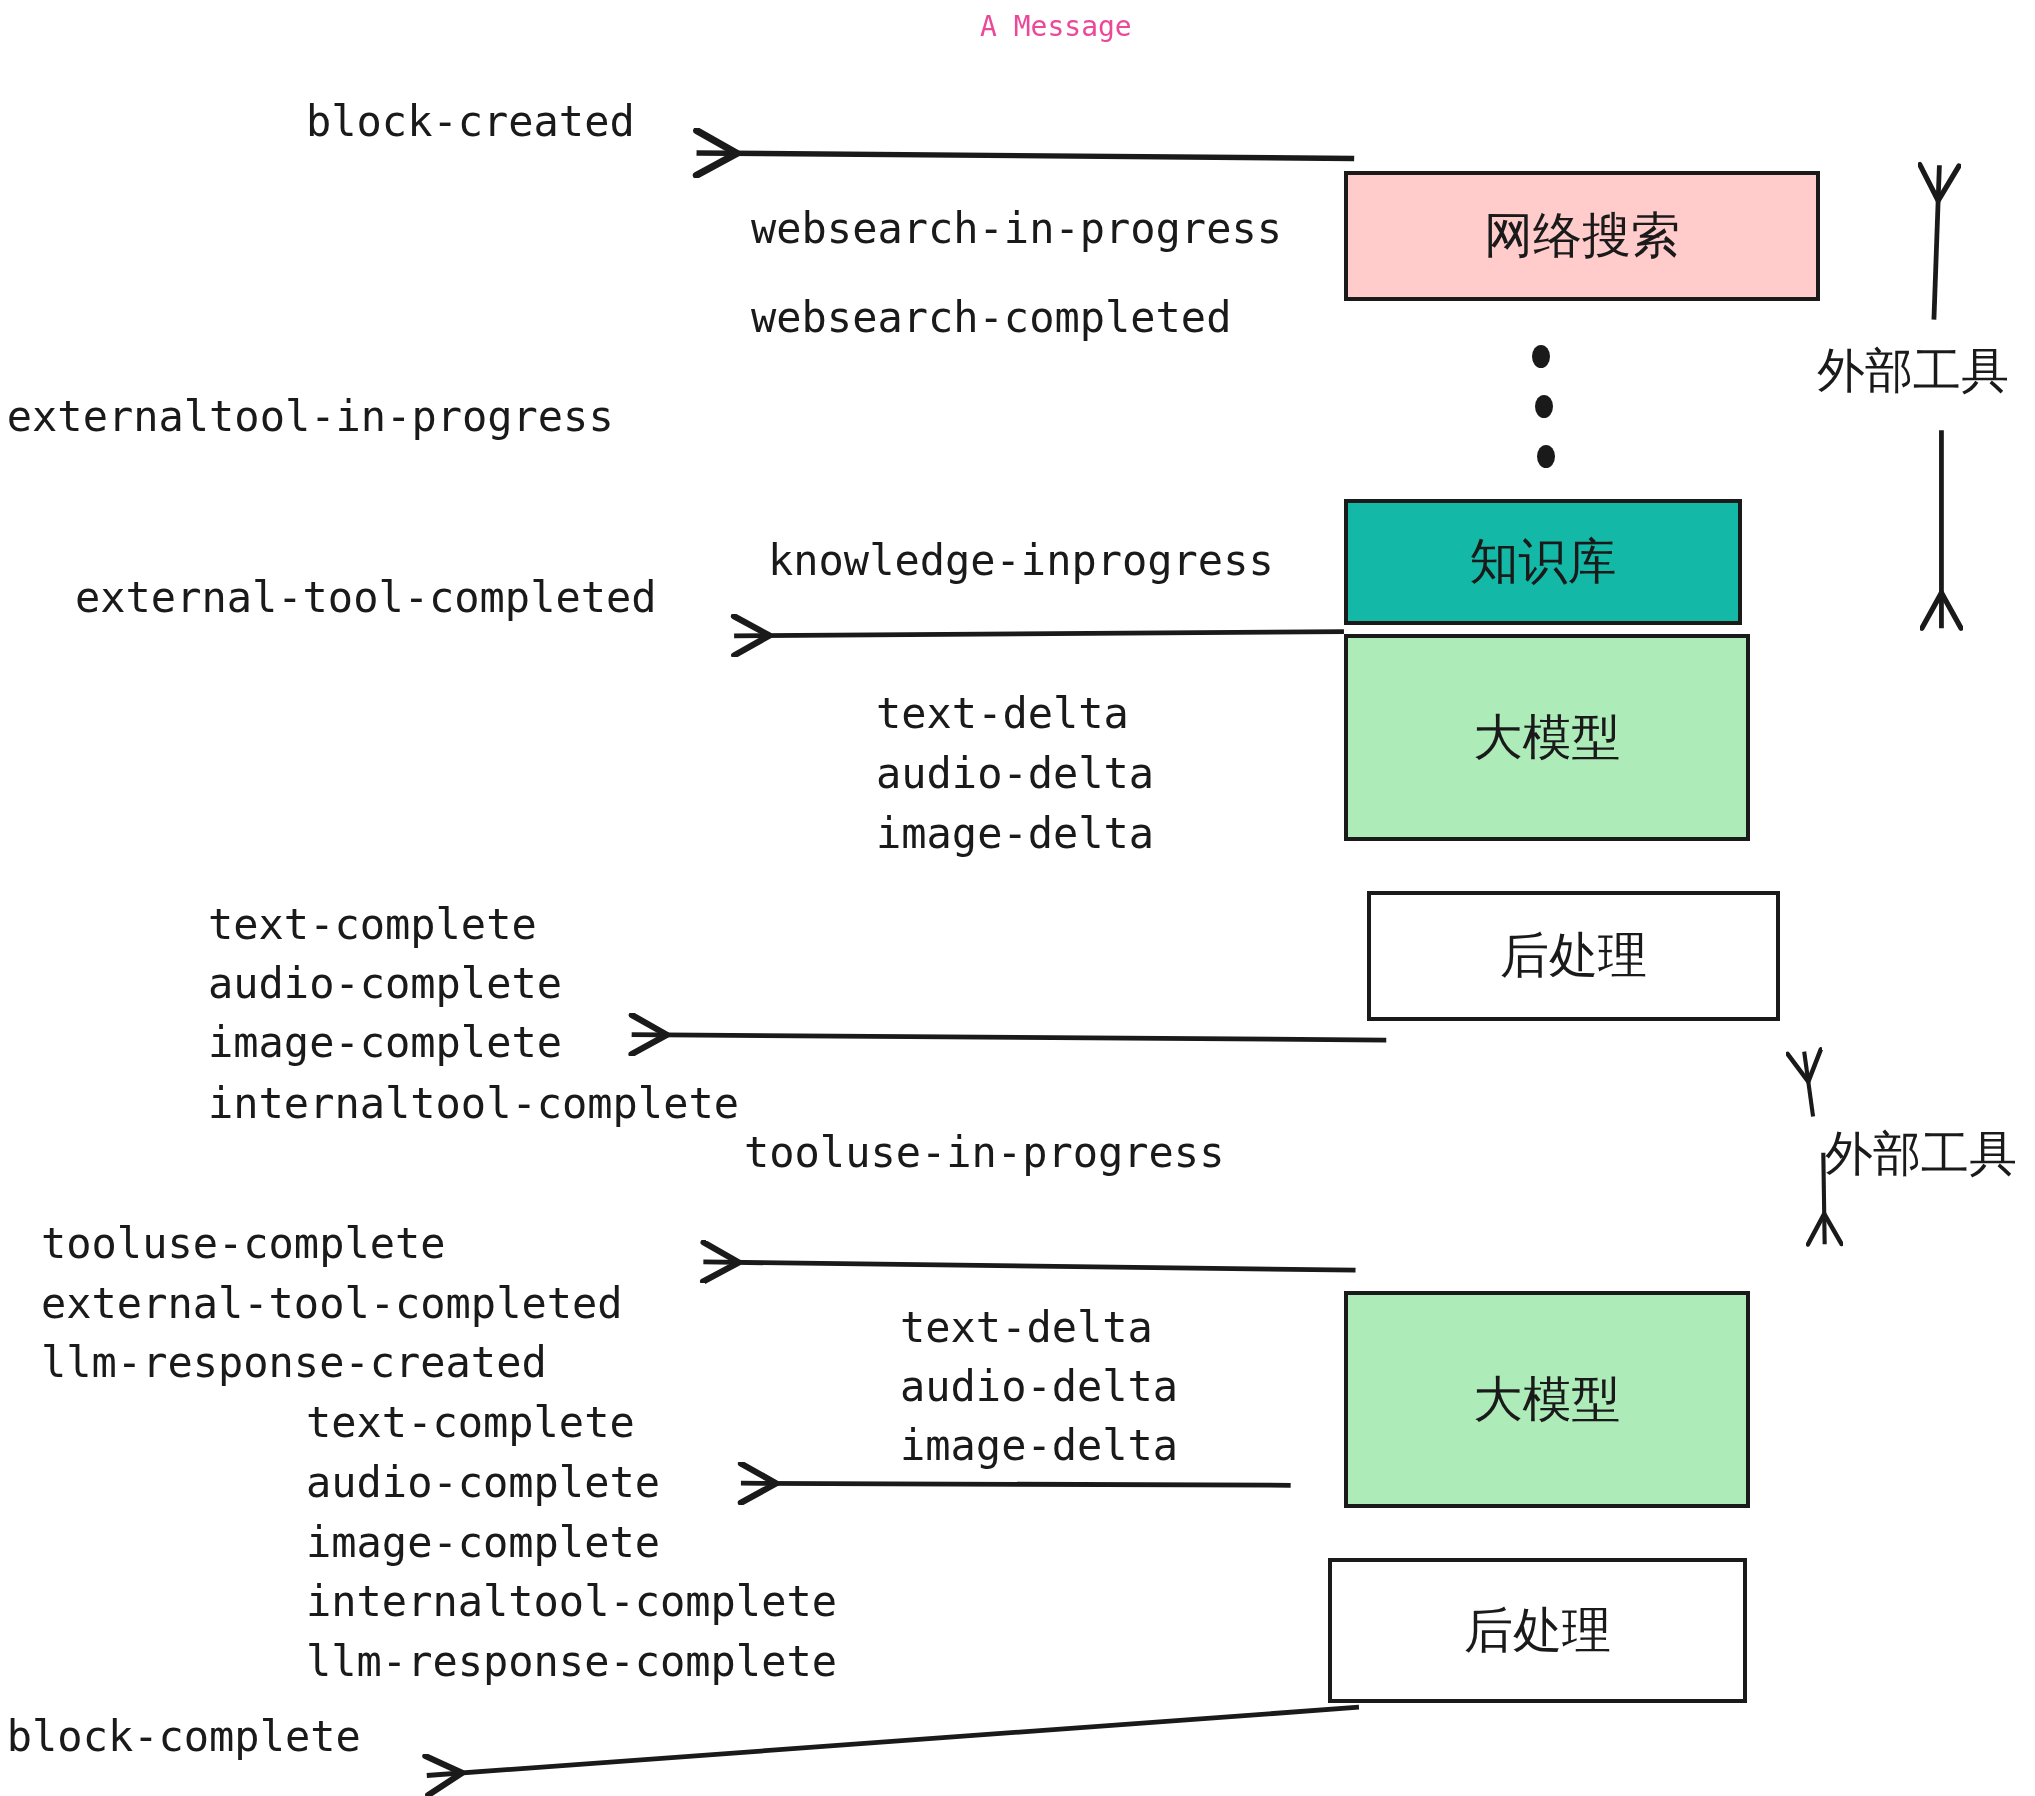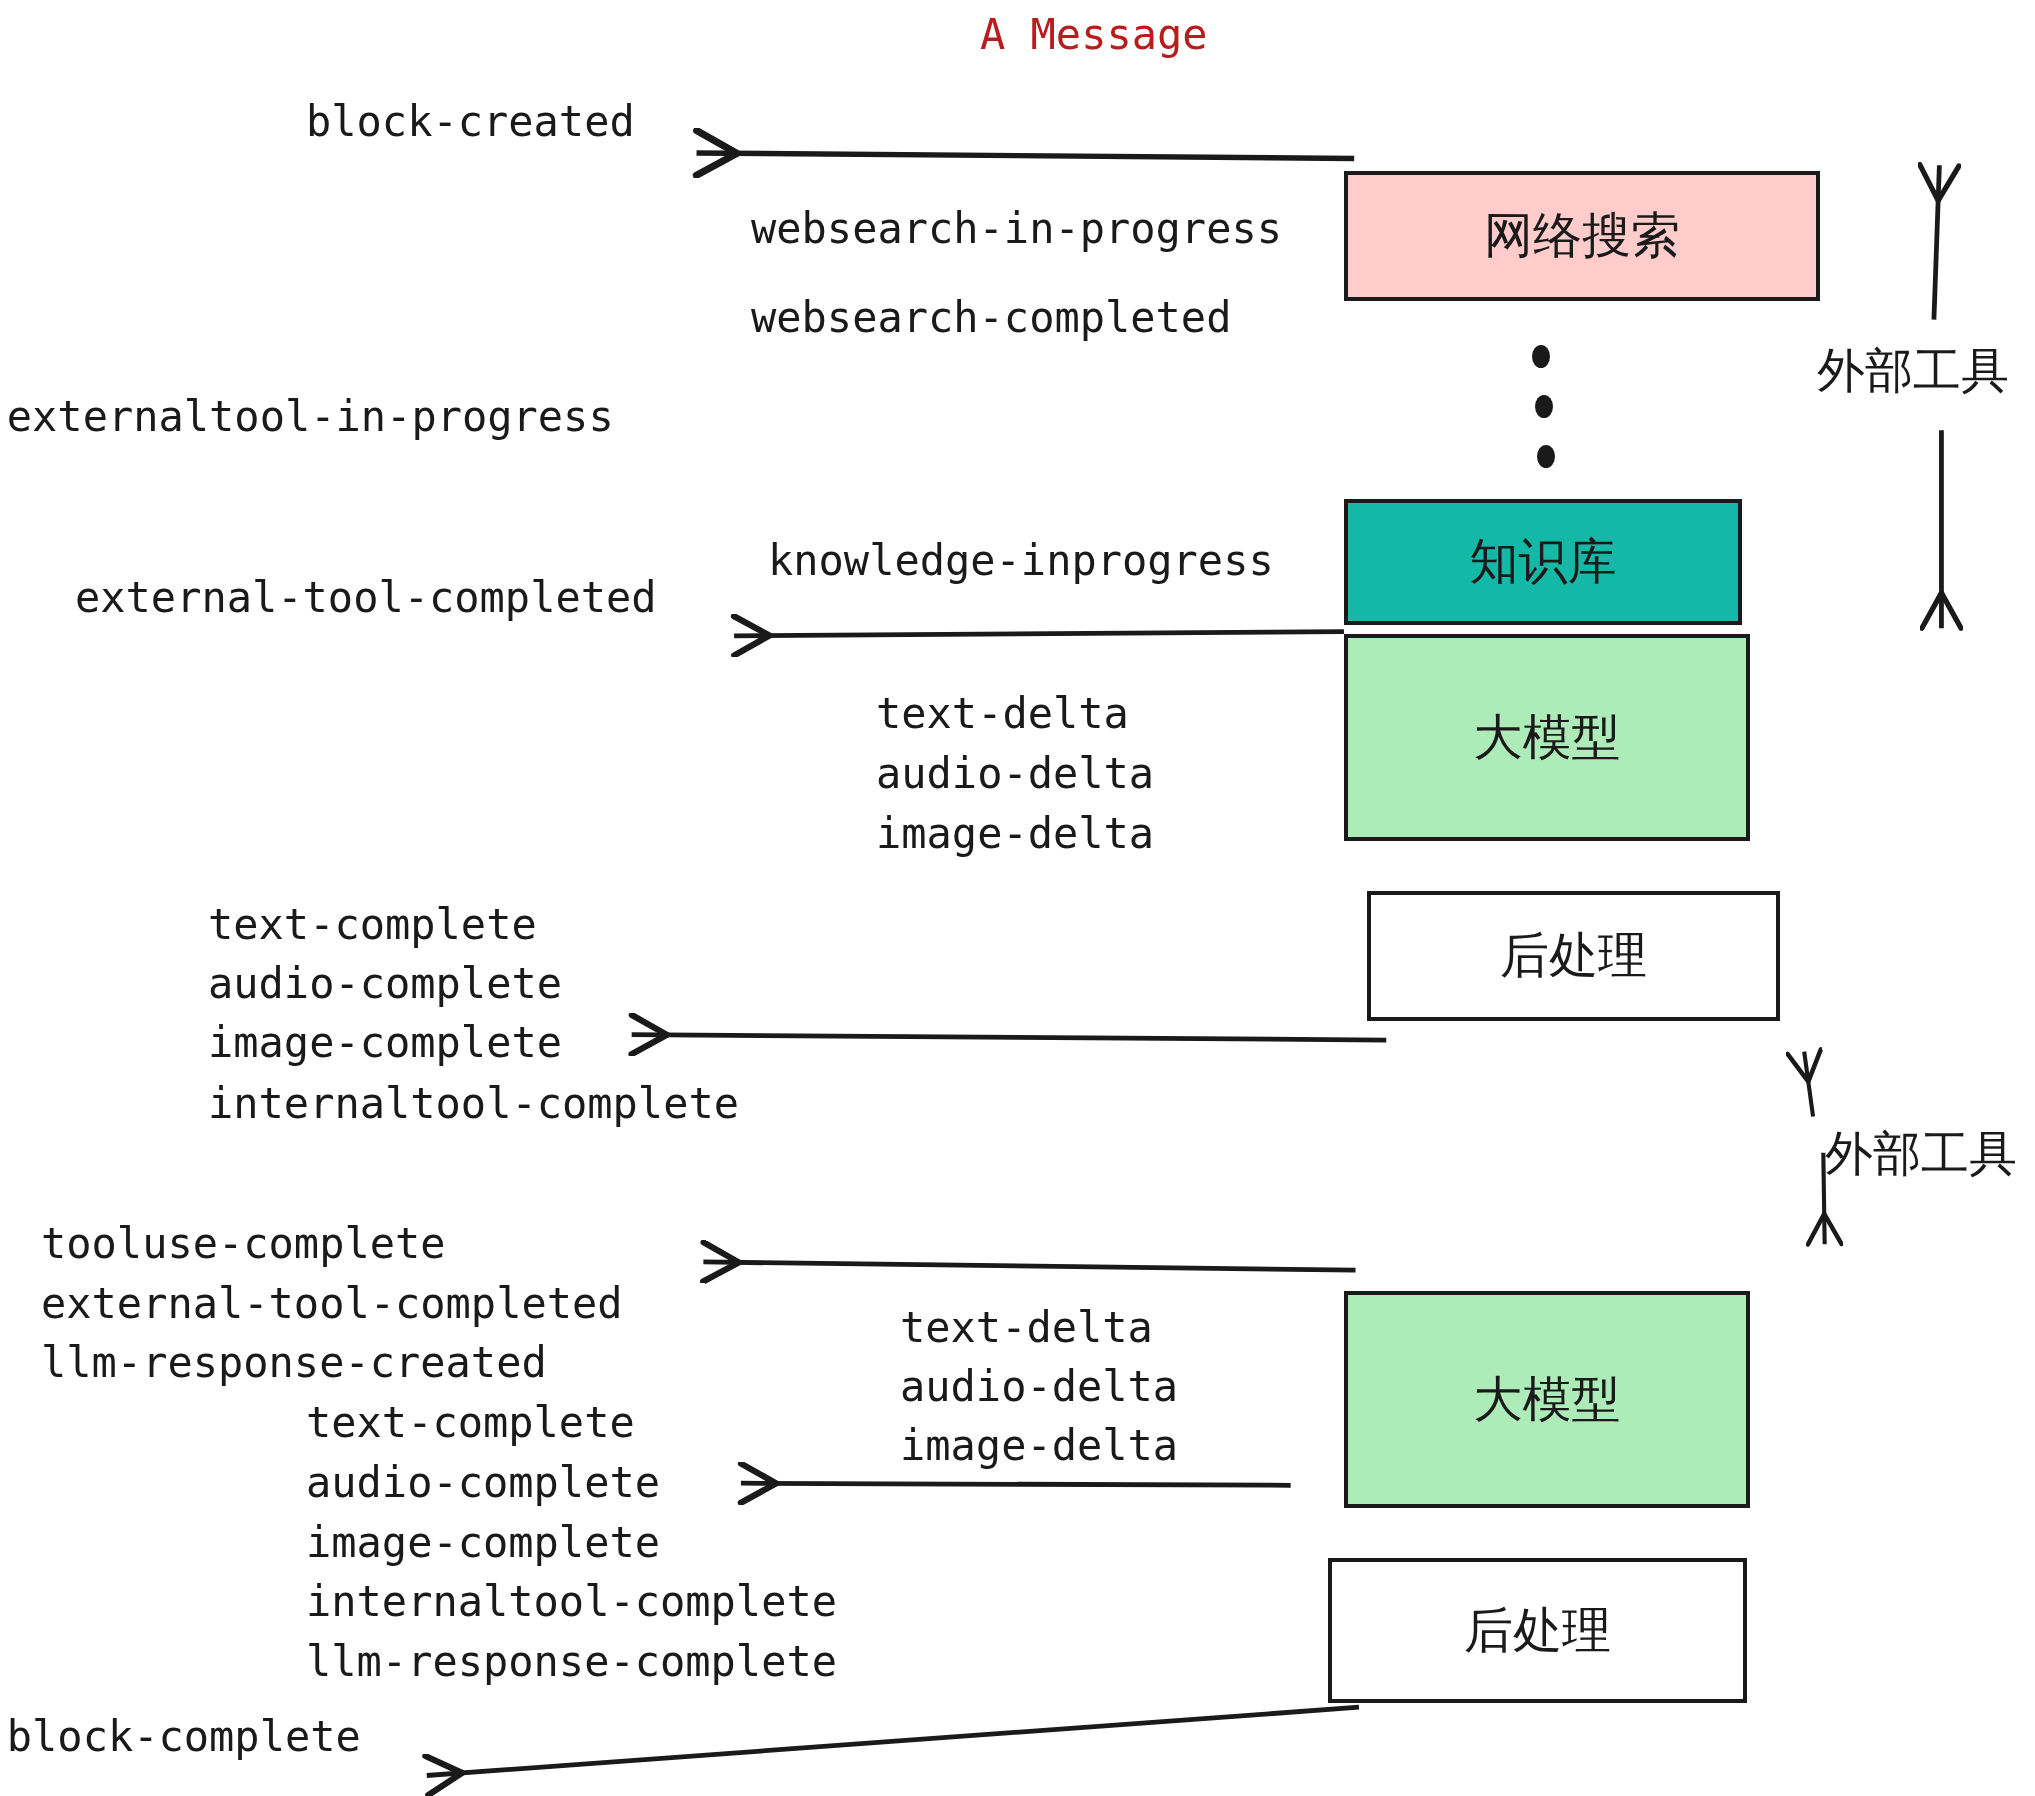--- a/index.html
+++ b/index.html
@@ -22,22 +22,22 @@
     font-family: "DejaVu Sans Mono", "Liberation Mono", monospace;
     font-size: 42px;
     line-height: 1;
     color: #1a1a1a;
     white-space: nowrap;
     letter-spacing: 0px;
   }
   .title {
     position: absolute;
     font-family: "DejaVu Sans Mono", "Liberation Mono", monospace;
-    font-size: 42px;
-    color: #b91c1c;
+    font-size: 28px;
+    color: #ec4899;
     white-space: nowrap;
   }
   .node {
     position: absolute;
     box-sizing: border-box;
     border: 4.8px solid #1a1a1a;
     display: flex;
     align-items: center;
     justify-content: center;
     font-family: "DejaVu Sans", "Liberation Sans", sans-serif;
@@ -118,20 +118,21 @@
   <div class="evt" style="left:75px; top:577px;">external-tool-completed</div>
 
   <div class="evt" style="left:876px; top:693px;">text-delta</div>
   <div class="evt" style="left:876px; top:753px;">audio-delta</div>
   <div class="evt" style="left:876px; top:813px;">image-delta</div>
 
   <div class="evt" style="left:208px; top:904px;">text-complete</div>
   <div class="evt" style="left:208px; top:963px;">audio-complete</div>
   <div class="evt" style="left:208px; top:1022px;">image-complete</div>
   <div class="evt" style="left:208px; top:1083px;">internaltool-complete</div>
+  <div class="evt" style="left:744px; top:1132px;">tooluse-in-progress</div>
 
   <div class="evt" style="left:41px; top:1223px;">tooluse-complete</div>
   <div class="evt" style="left:41px; top:1283px;">external-tool-completed</div>
   <div class="evt" style="left:41px; top:1342px;">llm-response-created</div>
 
   <div class="evt" style="left:900px; top:1307px;">text-delta</div>
   <div class="evt" style="left:900px; top:1366px;">audio-delta</div>
   <div class="evt" style="left:900px; top:1425px;">image-delta</div>
 
   <div class="evt" style="left:306px; top:1402px;">text-complete</div>

